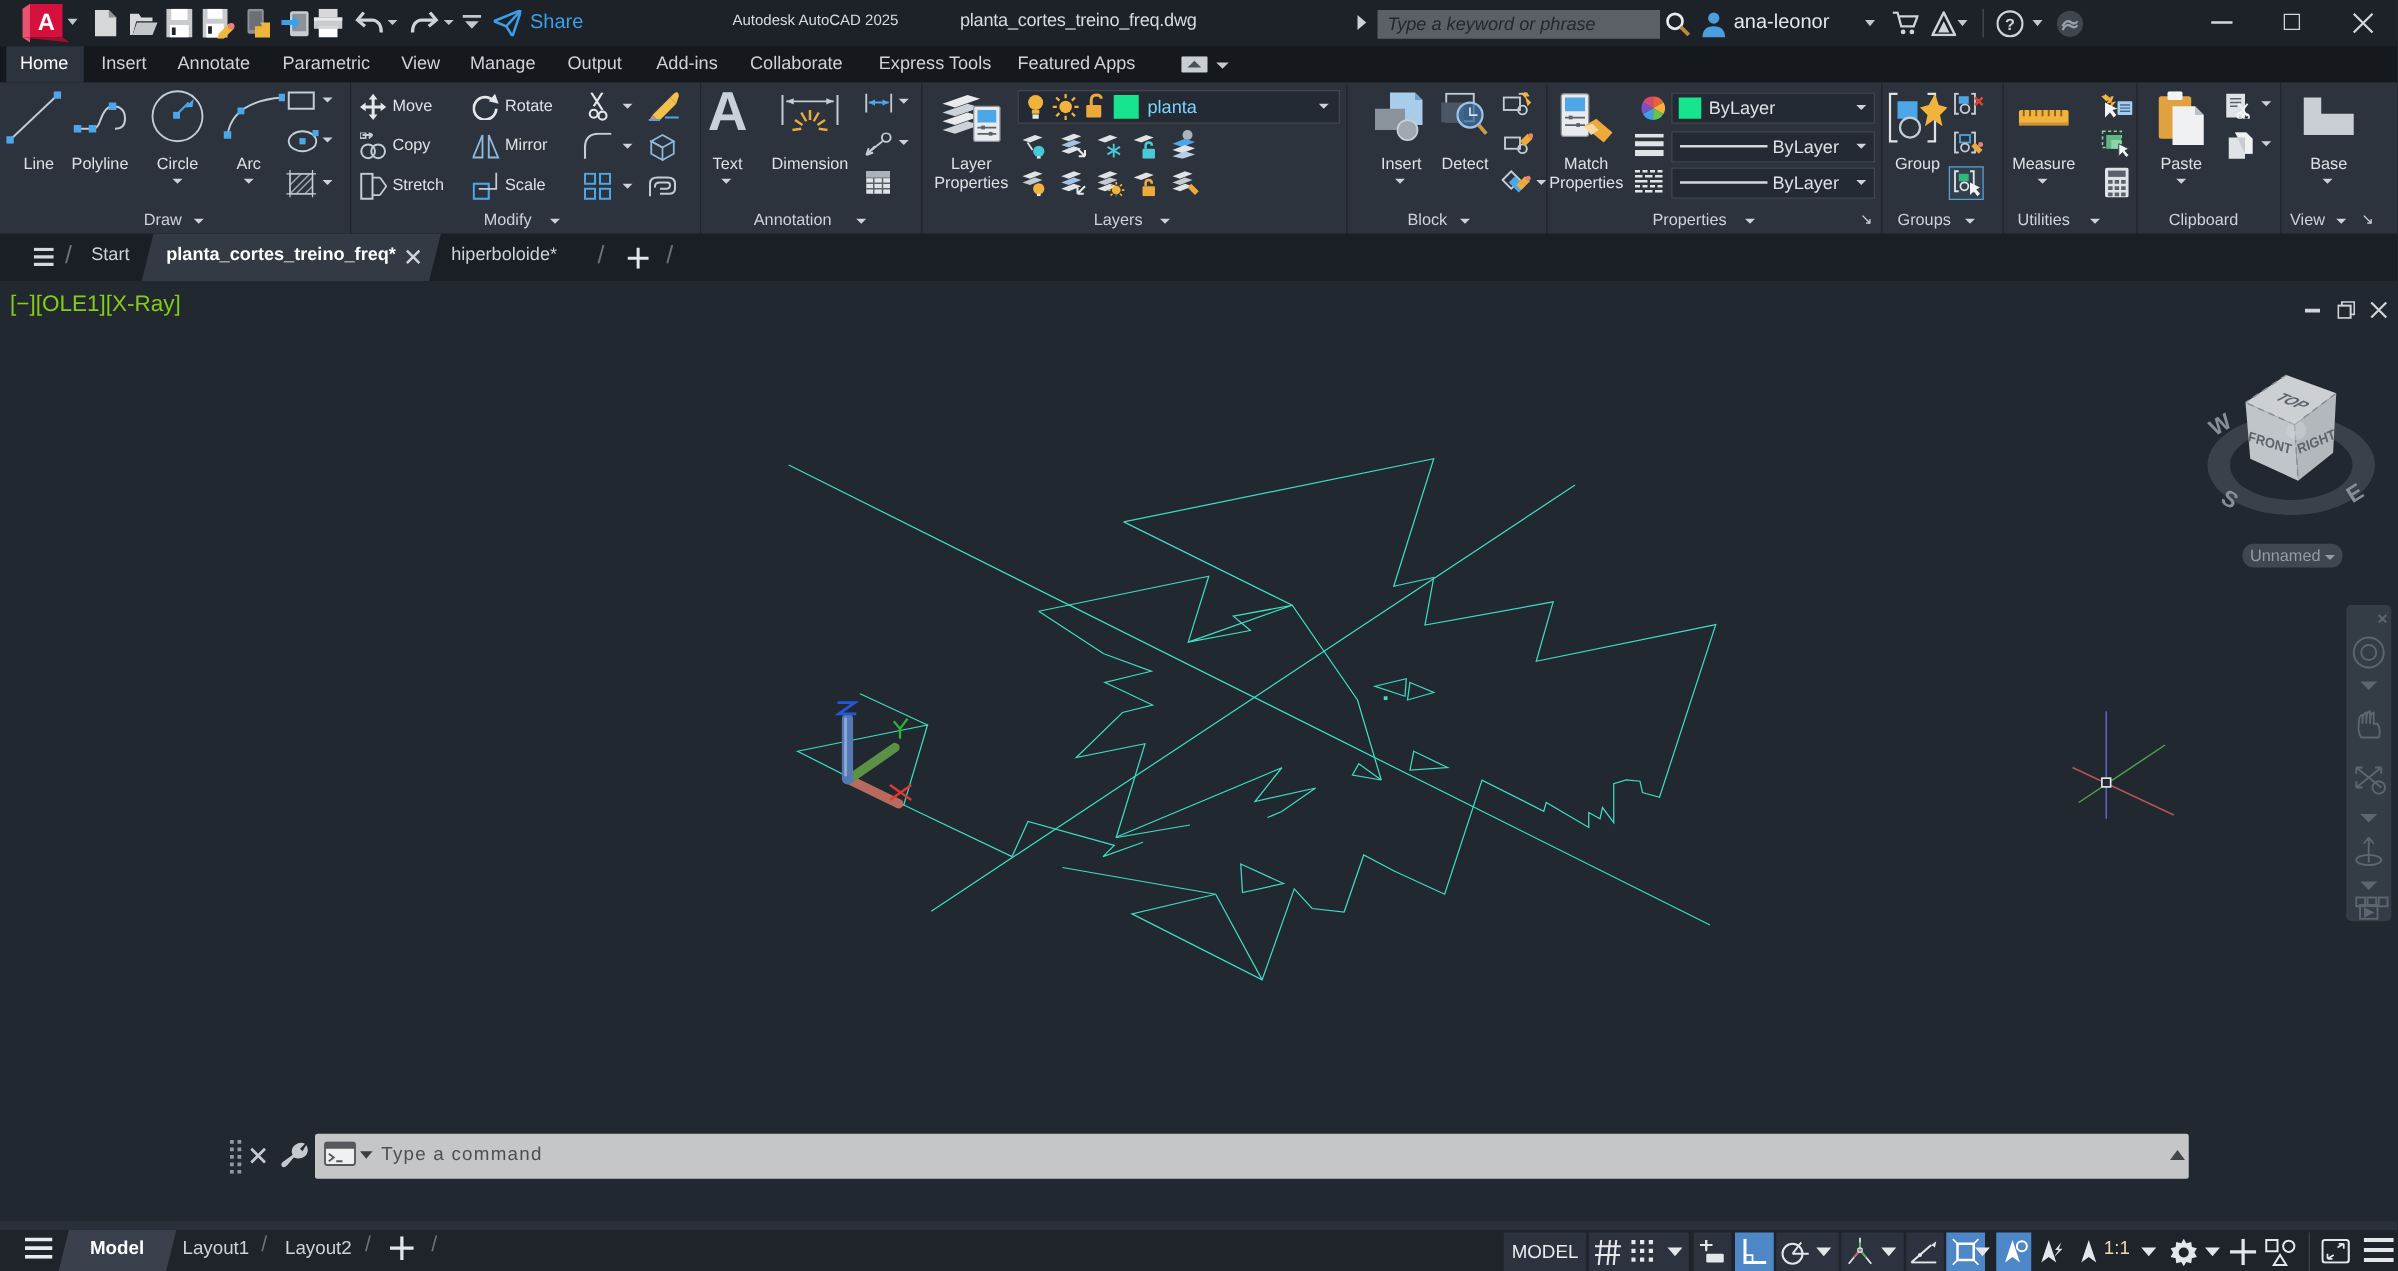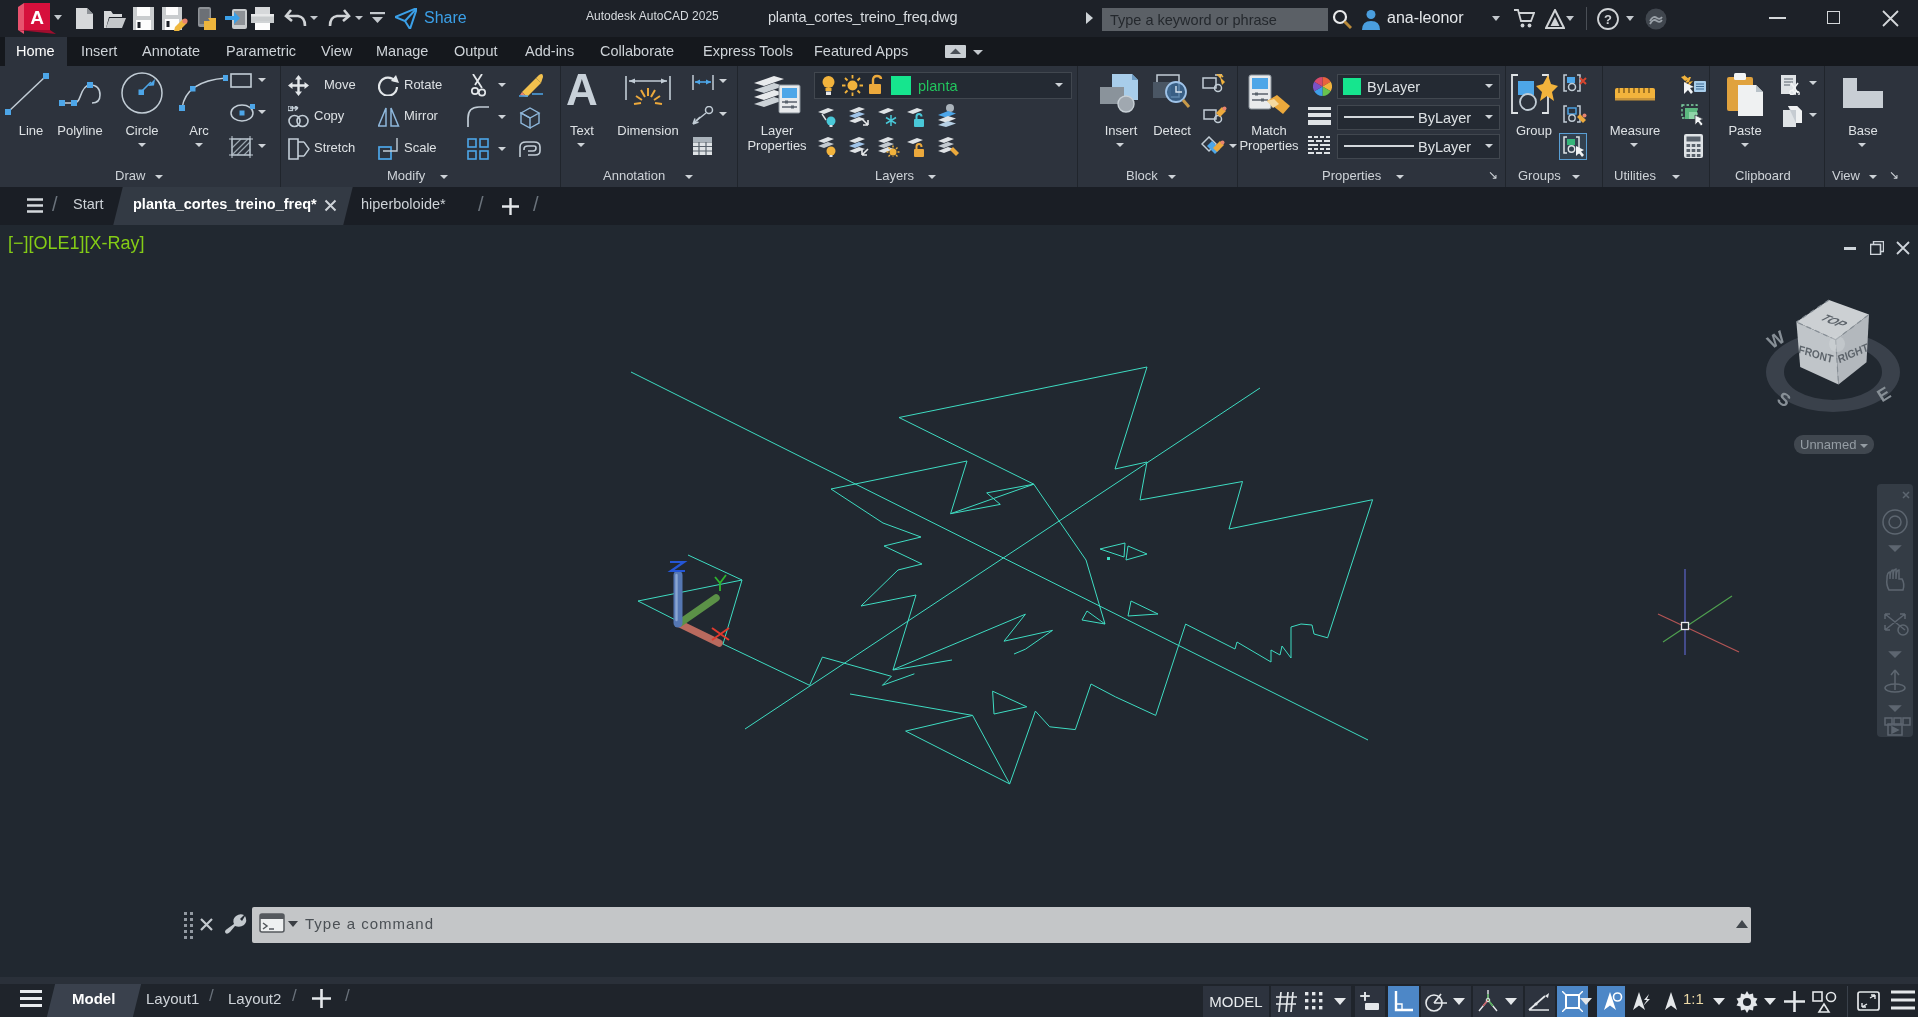--- a/index.html
+++ b/index.html
@@ -114,21 +114,21 @@
     <svg class="abs" style="left:395px;top:8px" width="22" height="21" viewBox="0 0 22 21">
       <path d="M0 9 L22 0 L15 21 L10 13 Z" fill="none" stroke="#3ba0e8" stroke-width="2"></path>
       <path d="M22 0 L10 13" stroke="#3ba0e8" stroke-width="2"></path>
     </svg>
     <div class="tb-txt" style="left:424px;color:#3ba0e8;font-size:16px">Share</div>
     <div class="tb-txt" style="left:586px;font-size:12px;color:#d7dbdf">Autodesk AutoCAD 2025</div>
     <div class="tb-txt" style="left:768px;font-size:14.5px;color:#d7dbdf;letter-spacing:-0.2px">planta_cortes_treino_freq.dwg</div>
 
     <div class="abs" style="left:1086px;top:12px;width:0;height:0;border-top:6px solid transparent;border-bottom:6px solid transparent;border-left:7px solid #cdd2d6"></div>
     <div class="abs" style="left:1102px;top:8px;width:226px;height:23px;background:#5b6066"></div>
-    <div class="abs" style="left:1110px;top:12px;font-size:14.5px;color:#24282d">Type a keyword or phrase</div>
+    <div class="abs" style="left:1110px;top:12px;font-size:14.5px;font-style:italic;color:#24282d">Type a keyword or phrase</div>
     <svg class="abs" style="left:1332px;top:9px" width="20" height="21" viewBox="0 0 20 21">
       <circle cx="8" cy="8" r="6" fill="none" stroke="#e9eaeb" stroke-width="2.2"></circle>
       <path d="M12.5 12.5 L19 19" stroke="#b98a3a" stroke-width="3"></path>
     </svg>
     <svg class="abs" style="left:1360px;top:8px" width="22" height="22" viewBox="0 0 22 22">
       <circle cx="11" cy="6.5" r="4.5" fill="#4a9ede"></circle>
       <path d="M2 22 Q2 13 11 13 Q20 13 20 22 Z" fill="#4a9ede"></path>
     </svg>
     <div class="tb-txt" style="left:1387px;font-size:16px;color:#e4e7ea">ana-leonor</div>
     <div class="abs" style="left:1492px;top:16px;width:0;height:0;border-left:4.5px solid transparent;border-right:4.5px solid transparent;border-top:5px solid #c3c8cd"></div>
@@ -241,21 +241,21 @@
       <line x1="21" y1="0" x2="21" y2="22" stroke="#c2cdd6" stroke-width="1"></line>
     </svg>
     <div class="ddarrow abs" style="left:258px;top:78px"></div>
     <div class="plabel" style="left:115px">Draw&nbsp;&nbsp;</div>
     <div class="ddarrow abs" style="left:155px;bottom:8px"></div>
 
     <svg class="abs" style="left:288px;top:9px" width="21" height="21" viewBox="0 0 21 21">
       <path d="M10.5 0 L14 4.5 L7 4.5 Z M10.5 21 L14 16.5 L7 16.5 Z M0 10.5 L4.5 7 L4.5 14 Z M21 10.5 L16.5 7 L16.5 14 Z" fill="#e3e7ea"></path>
       <path d="M10.5 3 L10.5 18 M3 10.5 L18 10.5" stroke="#e3e7ea" stroke-width="2.4"></path>
     </svg>
-    <div class="biglabel" style="left:324px;top:11px;text-align:left">Move</div>
+    <div class="biglabel" style="left:314px;top:11px;text-align:left">Move</div>
     <svg class="abs" style="left:378px;top:9px" width="21" height="21" viewBox="0 0 21 21">
       <path d="M17 6 A9 9 0 1 0 19 12" fill="none" stroke="#e3e7ea" stroke-width="2.2"></path>
       <polygon points="13,6 21,8 18,0" fill="#e3e7ea"></polygon>
     </svg>
     <div class="biglabel" style="left:404px;top:11px;text-align:left">Rotate</div>
     <svg class="abs" style="left:469px;top:8px" width="22" height="23" viewBox="0 0 22 23">
       <path d="M4 0 L13 14 M13 0 L6 11" stroke="#e3e7ea" stroke-width="1.8"></path>
       <circle cx="6" cy="17" r="3.2" fill="none" stroke="#e3e7ea" stroke-width="1.7"></circle>
       <circle cx="13" cy="18.5" r="3.2" fill="none" stroke="#e3e7ea" stroke-width="1.7"></circle>
     </svg>
@@ -371,21 +371,21 @@
       <circle cx="10.5" cy="10.5" r="5" fill="#f2b33c"></circle>
       <g stroke="#f2b33c" stroke-width="1.8">
         <path d="M10.5 0 L10.5 3.5 M10.5 17.5 L10.5 21 M0 10.5 L3.5 10.5 M17.5 10.5 L21 10.5 M3 3 L5.5 5.5 M15.5 15.5 L18 18 M3 18 L5.5 15.5 M15.5 5.5 L18 3"></path>
       </g>
     </svg>
     <svg class="abs" style="left:867px;top:8px" width="18" height="22" viewBox="0 0 18 22">
       <rect x="2" y="10" width="12" height="10" rx="1" fill="#eca93c"></rect>
       <path d="M6 10 L6 6 Q6 2 10 2 Q14 2 14 5" fill="none" stroke="#eca93c" stroke-width="2.4"></path>
     </svg>
     <div class="abs" style="left:891px;top:10px;width:20px;height:19px;background:#16e58e"></div>
-    <div class="abs" style="left:918px;top:12px;font-size:14.5px;color:#22c55e">planta</div>
+    <div class="abs" style="left:918px;top:12px;font-size:14.5px;color:#7dd3fc">planta</div>
     <div class="ddarrow abs" style="left:1055px;top:17px"></div>
 
     <svg class="abs" style="left:817px;top:40px" width="22" height="21" viewBox="0 0 22 21">
       <path d="M1 6 L11 2 L17 4 L7 8 Z" fill="#dfe3e6"></path>
       <path d="M5 8 L9 14" stroke="#dfe3e6" stroke-width="1.4"></path>
       <circle cx="14" cy="15" r="4.5" fill="#49c8d8"></circle>
       <rect x="12.5" y="19" width="3" height="2" fill="#dfe3e6"></rect>
     </svg>
     <svg class="abs" style="left:848px;top:40px" width="22" height="21" viewBox="0 0 22 21">
       <path d="M1 5 L11 1 L17 3 L7 7 Z" fill="#dfe3e6"></path>

